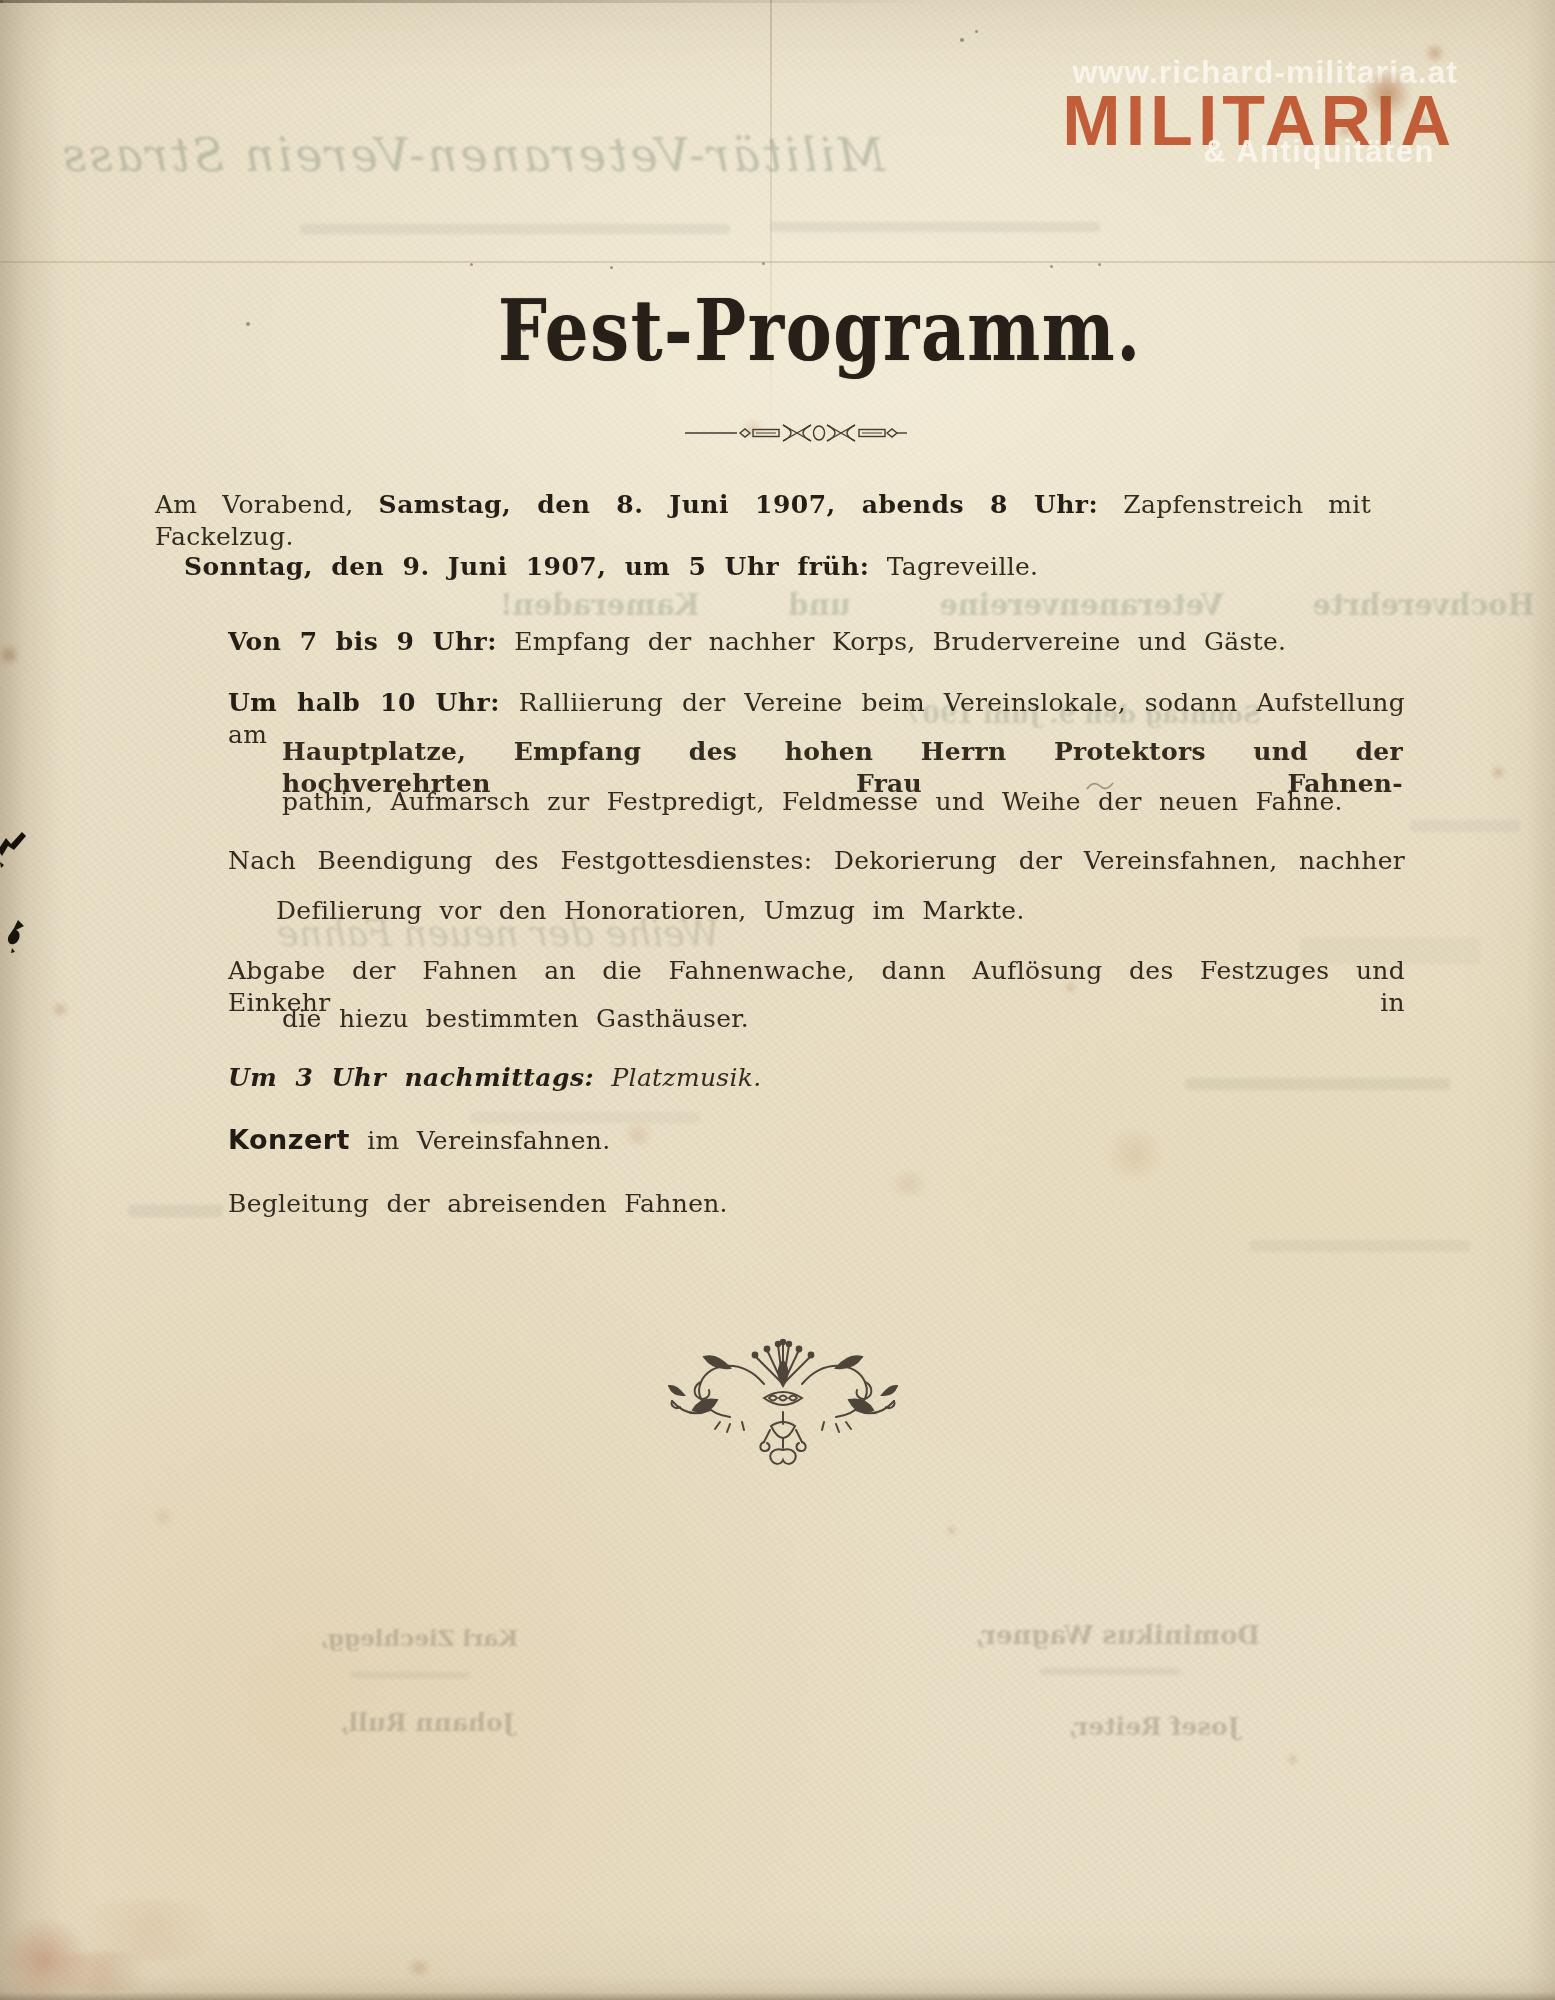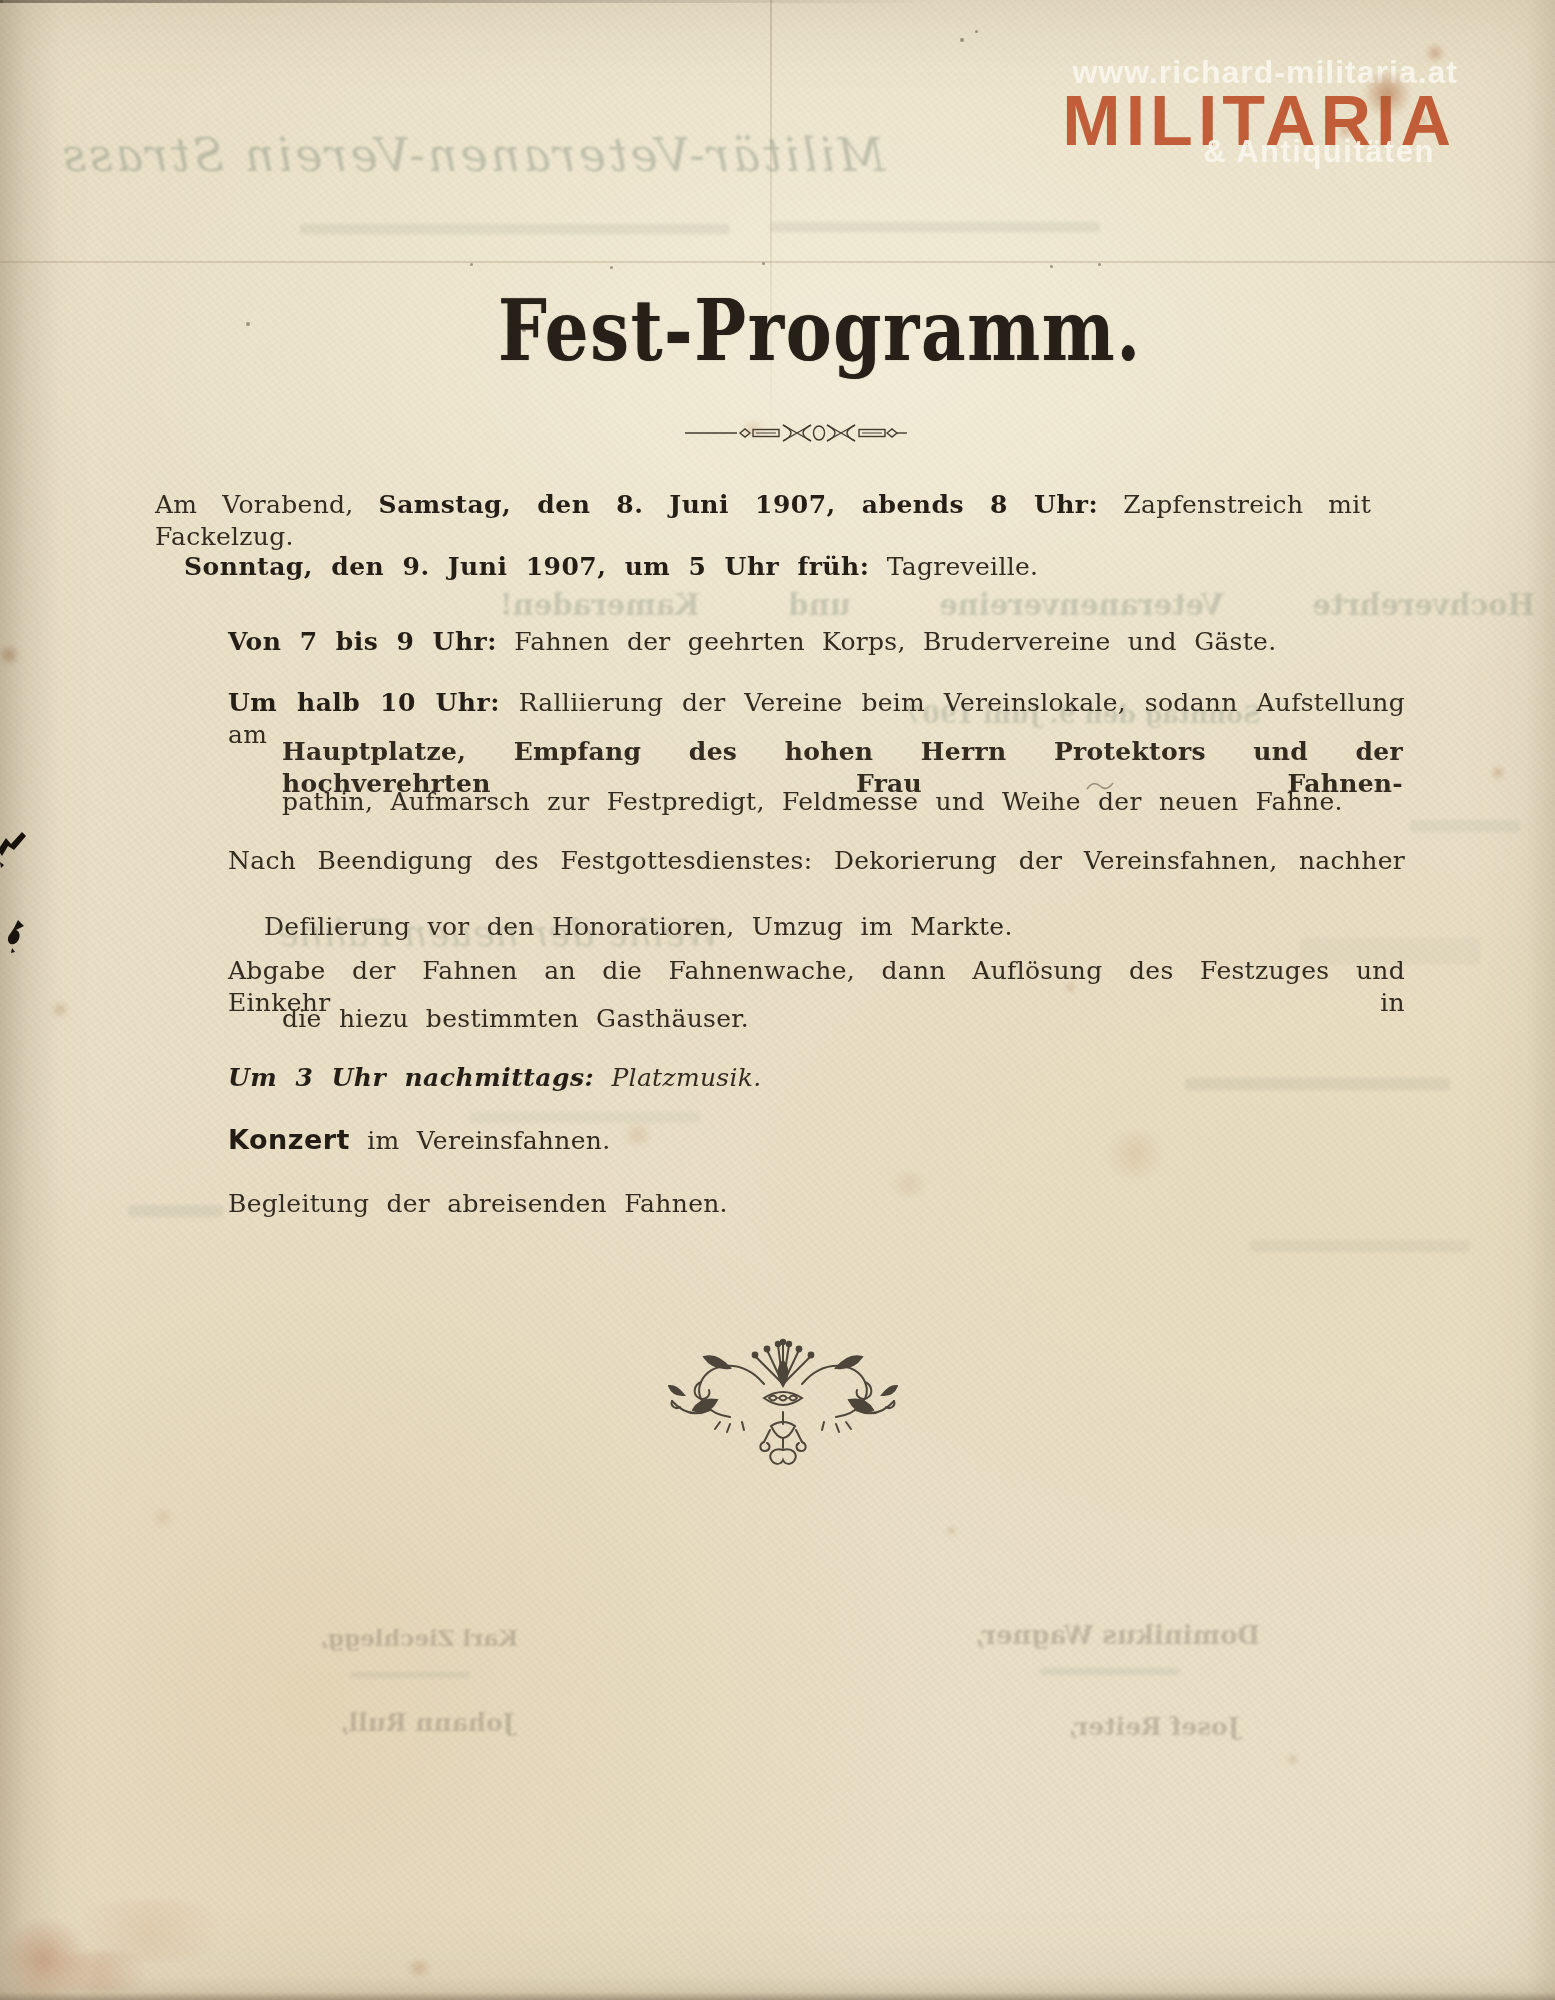--- a/index.html
+++ b/index.html
@@ -110,35 +110,35 @@
     </g>
   </svg>
 
   <div class="abs bline jl" style="left:155px;top:489px;width:1216px;">
     <span>Am Vorabend, </span><b>Samstag, den 8. Juni 1907, abends 8 Uhr:</b><span> Zapfenstreich mit Fackelzug.</span>
   </div>
   <div class="abs bline" style="left:184px;top:551px;">
     <b>Sonntag, den 9. Juni 1907, um 5 Uhr früh:</b><span> Tagreveille.</span>
   </div>
   <div class="abs bline" style="left:228px;top:626px;">
-    <b>Von 7 bis 9 Uhr:</b><span> Fahnen der geehrten Korps, Brudervereine und Gäste.</span>
+    <b>Von 7 bis 9 Uhr:</b><span> Empfang der nachher Korps, Brudervereine und Gäste.</span>
   </div>
   <div class="abs bline jl" style="left:228px;top:687px;width:1177px;">
     <b>Um halb 10 Uhr:</b><span> Ralliierung der Vereine beim Vereinslokale, sodann Aufstellung am</span>
   </div>
   <div class="abs bline jl" style="left:282px;top:736px;width:1121px;font-weight:bold;">
     <span>Hauptplatze, Empfang des hohen Herrn Protektors und der hochverehrten Frau Fahnen-</span>
   </div>
   <div class="abs bline" style="left:282px;top:786px;">
     <span>pathin, Aufmarsch zur Festpredigt, Feldmesse und Weihe der neuen Fahne.</span>
   </div>
   <div class="abs bline jl" style="left:228px;top:845px;width:1177px;">
     <span>Nach Beendigung des Festgottesdienstes: Dekorierung der Vereinsfahnen, nachher</span>
   </div>
-  <div class="abs bline" style="left:264px;top:895px;margin-top:16px;">
+  <div class="abs bline" style="left:276px;top:895px;">
     <span>Defilierung vor den Honoratioren, Umzug im Markte.</span>
   </div>
   <div class="abs bline jl" style="left:228px;top:955px;width:1177px;">
     <span>Abgabe der Fahnen an die Fahnenwache, dann Auflösung des Festzuges und Einkehr in</span>
   </div>
   <div class="abs bline" style="left:282px;top:1003px;">
     <span>die hiezu bestimmten Gasthäuser.</span>
   </div>
   <div class="abs bline" style="left:228px;top:1062px;font-style:italic;">
     <b>Um 3 Uhr nachmittags:</b><span> Platzmusik.</span>

